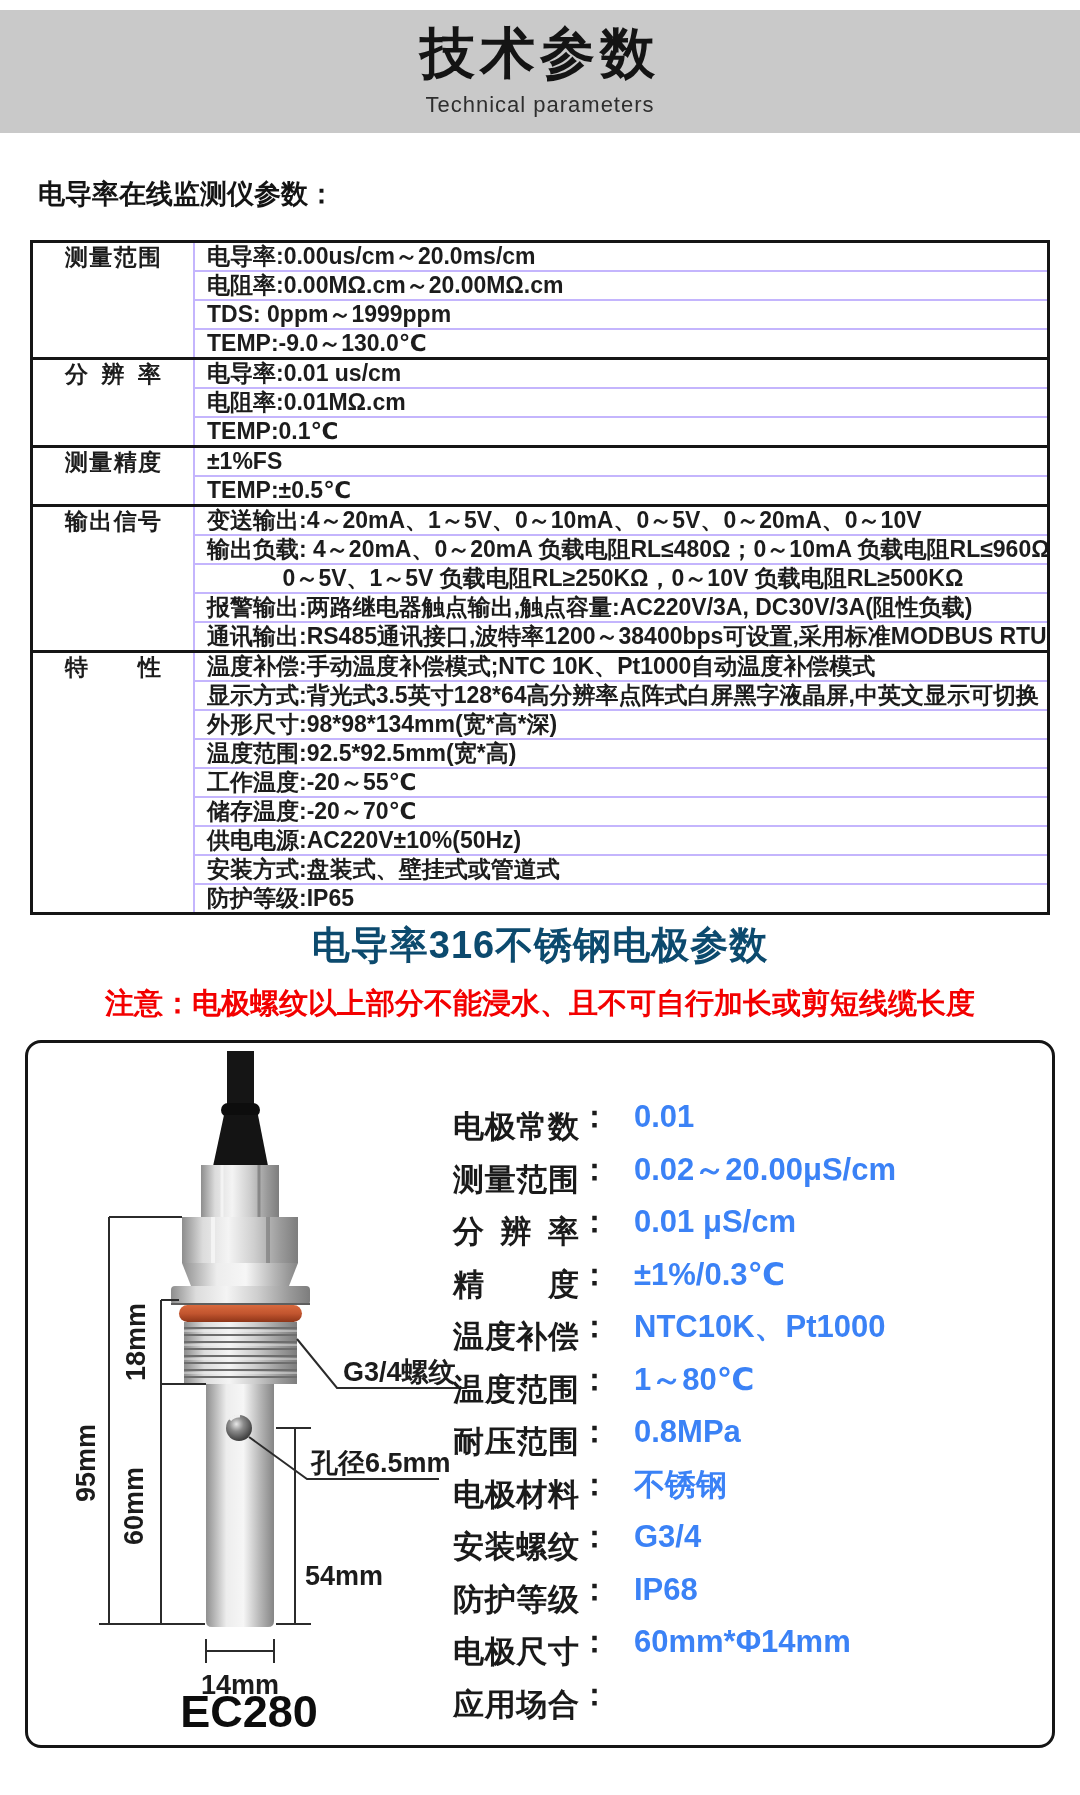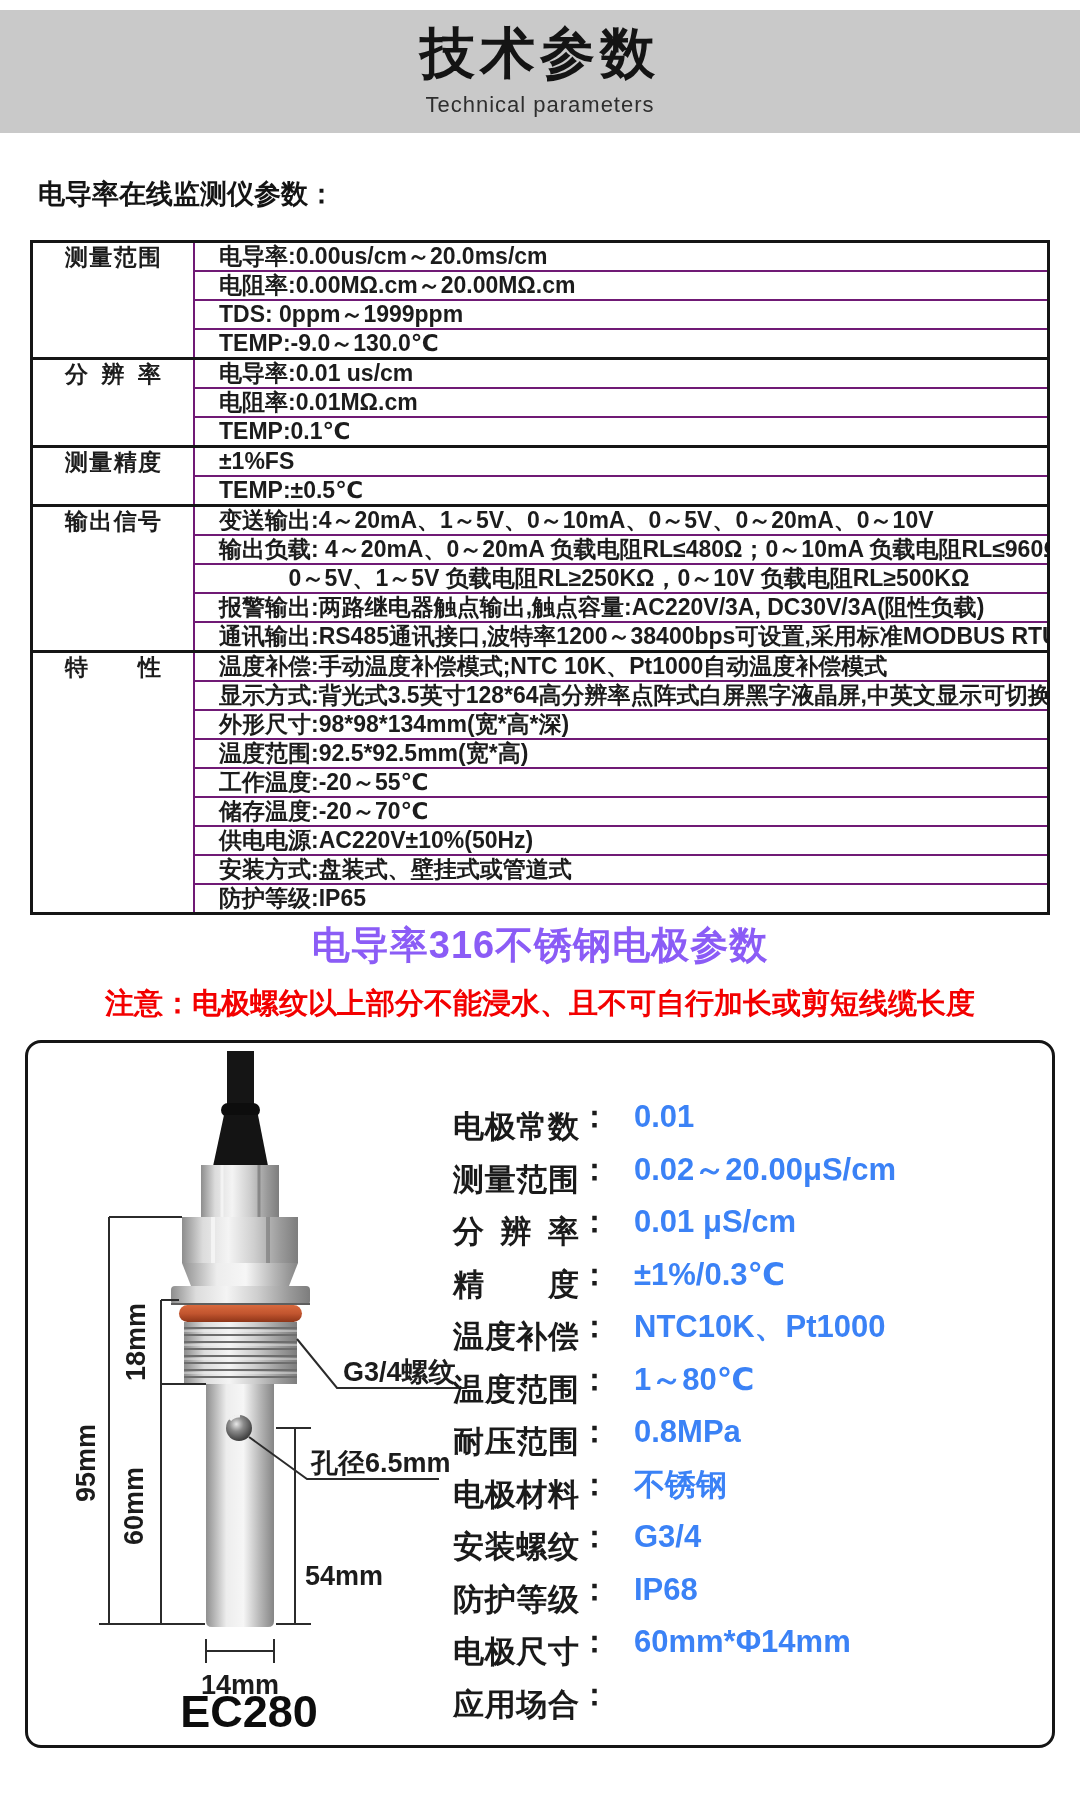--- a/index.html
+++ b/index.html
@@ -15,33 +15,33 @@
   }
   .band .title{font-size:55px;font-weight:bold;letter-spacing:5px;color:#141414;line-height:1.05;}
   .band .subtitle{font-size:22px;color:#2e2e2e;letter-spacing:1px;margin-top:2px;}
   
   .intro{position:absolute;left:38px;top:170px;font-size:27px;font-weight:bold;color:#141414;margin-top:6px;}
   
   .ptable-wrap{position:absolute;left:30px;top:240px;width:1020px;}
   table.ptable{border-collapse:collapse;width:1020px;table-layout:fixed;}
   table.ptable{border:3px solid #151515;}
   table.ptable td{
-    border:2px solid #701a75;height:27px;line-height:27px;
+    border:2px solid #c4b5fd;height:27px;line-height:27px;
     font-size:23px;font-weight:bold;color:#1c1c1c;overflow:hidden;white-space:nowrap;
   }
   table.ptable tr.group-start td{border-top:3px solid #151515;}
   td.label-cell{width:158px;vertical-align:top;text-align:center;border-right:3px solid #151515;}
   td.label-cell .jlabel{
     display:inline-block;width:96px;text-align:justify;text-align-last:justify;
   }
-  td.value-cell{padding:0 8px 0 24px;text-align:left;}
+  td.value-cell{padding:0 8px 0 12px;text-align:left;}
   td.value-cell.center{text-align:center;}
   
   .etitle{position:absolute;left:0;top:920px;width:1080px;text-align:center;
-    font-size:38px;font-weight:bold;color:#8b5cf6;letter-spacing:1px;}
+    font-size:38px;font-weight:bold;color:#0c4a6e;letter-spacing:1px;}
   .warning{position:absolute;left:0;top:984px;width:1080px;text-align:center;
     font-size:29px;font-weight:bold;color:#f30000;}
   .card{
     position:absolute;left:25px;top:1040px;width:1024px;height:702px;
     border:3px solid #151515;border-radius:16px;background:#fff;
   }
   .drawing{position:absolute;left:15px;top:8px;}
   .especs{position:absolute;left:425px;top:48px;width:580px;}
   .spec-row{height:52.5px;display:flex;align-items:center;}
   .spec-label{

